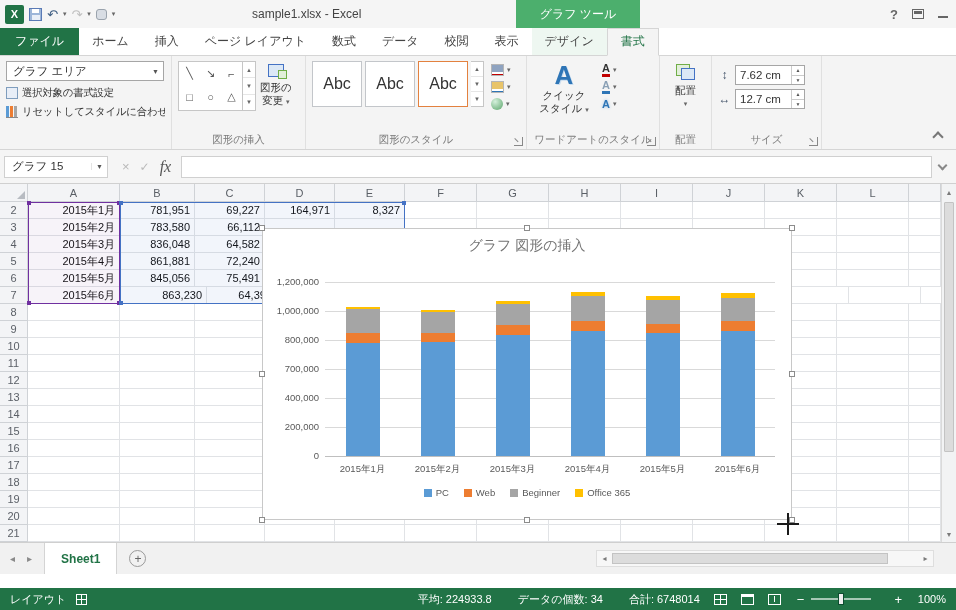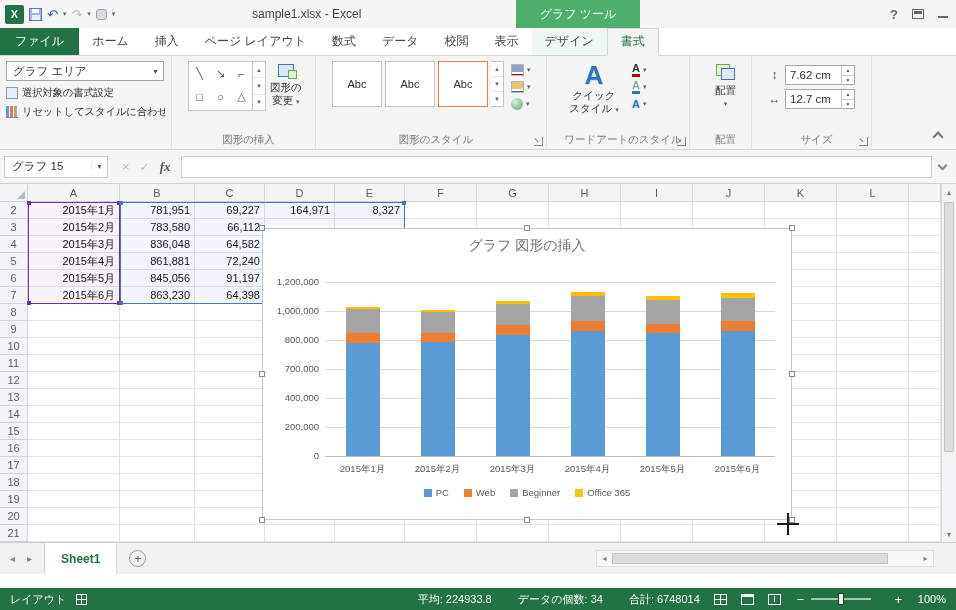--- a/index.html
+++ b/index.html
@@ -31,21 +31,21 @@
   .tabrow { position:absolute; left:0; top:28px; width:956px; height:28px; background:#fff; border-bottom:1px solid #d5d5d5; display:flex; align-items:stretch; z-index:3; }
   .tab { padding:0 13px; line-height:27px; font-size:12px; color:#444; white-space:nowrap; }
   .tab.file { background:#217346; color:#fff; padding:0 15px; }
   .tab.ctx { background:#eef7f1; }
   .tab.active { background:#f4f4f4; color:#217346; border:1px solid #d5d5d5; border-bottom:1px solid #f4f4f4; margin-bottom:-1px; line-height:25px; }
   .userbox { margin-left:auto; display:flex; align-items:center; gap:6px; padding-right:8px; }
   .username { font-size:12px; color:#444; }
   .avatar { width:24px; height:14px; border-radius:6px; background:#d6409f; }
 
   
-  .ribbon { position:absolute; left:0; top:56px; width:956px; height:94px; background:#f4f4f4; border-bottom:1px solid #d5d5d5; display:flex;gap:10px; }
+  .ribbon { position:absolute; left:0; top:56px; width:956px; height:94px; background:#f4f4f4; border-bottom:1px solid #d5d5d5; display:flex; }
   .group { position:relative; border-right:1px solid #e0e0e0; padding:5px 6px 16px; height:100%; }
   .group-label { position:absolute; left:0; right:0; bottom:2px; text-align:center; font-size:10.5px; color:#7b7b7b; white-space:nowrap; }
   .launcher { position:absolute; right:3px; bottom:3px; width:9px; height:9px; border-right:1px solid #888; border-bottom:1px solid #888; }
   .launcher::before { content:""; position:absolute; left:1px; top:1px; width:5px; height:1px; background:#888; transform:rotate(45deg); transform-origin:left top; }
 
   .g-selection { width:172px; }
   .combo { width:158px; height:20px; background:#fff; border:1px solid #a6a6a6; display:flex; align-items:center; justify-content:space-between; padding-left:6px; font-size:11.5px; }
   .combo-arrow { width:15px; text-align:center; color:#555; font-size:7px; }
   .small-btn { display:flex; align-items:center; gap:4px; margin-top:5px; font-size:10.4px; letter-spacing:-0.2px; color:#333; white-space:nowrap; overflow:hidden; }
   .ic12 { flex:0 0 12px; width:12px; height:12px; }
@@ -57,21 +57,21 @@
   .shape-gallery { display:grid; grid-template-columns:repeat(3,21px); grid-auto-rows:23px; background:#fff; border:1px solid #c6c6c6; }
   .shape-cell { display:flex; align-items:center; justify-content:center; font-size:11px; color:#555; }
   .gal-scroll { width:13px; border:1px solid #c6c6c6; border-left:none; background:#fff; display:flex; flex-direction:column; }
   .gbtn { flex:1; display:flex; align-items:center; justify-content:center; font-size:6px; color:#666; border-bottom:1px solid #e6e6e6; }
   .gbtn:last-child { border-bottom:none; }
   .big-btn { display:flex; flex-direction:column; align-items:center; justify-content:flex-start; font-size:10.5px; color:#333; line-height:13px; text-align:center; }
   .ic-change-shape { width:16px; height:13px; border:1px solid #4472c4; background:#dbe8f6; margin:3px 0 4px; position:relative; }
   .ic-change-shape::after { content:""; position:absolute; right:-4px; bottom:-3px; width:7px; height:7px; border:1px solid #70ad47; background:#e2efda; }
 
   .g-shapestyles { width:221px; display:flex; }
-  .tile { width:50px; height:46px; background:#fff; border:1px solid #c3c6ca; display:flex; align-items:center; justify-content:center; font-size:11px; color:#333; margin-right:3px; }
+  .tile { width:50px; height:46px; background:#fff; border:1px solid #c3c6ca; display:flex; align-items:center; justify-content:center; font-size:16px; color:#333; margin-right:3px; }
   .tile.accent { border-color:#e3813f; }
   .tiles-scroll { height:46px; }
   .mini-col { display:flex; flex-direction:column; justify-content:space-between; margin-left:7px; padding:2px 0; height:52px; }
   .mini-btn { display:flex; align-items:center; gap:3px; height:14px; }
   .fill-ic { width:13px; height:12px; background:linear-gradient(to bottom,#8fa3c0 0 7px,#fff 7px 9px,#c00000 9px 12px); border:1px solid #b5b5b5; }
   .outline-ic { width:13px; height:12px; background:linear-gradient(to bottom,#e8c46a 0 7px,#fff 7px 9px,#2e75b6 9px 12px); border:1px solid #b5b5b5; }
   .effects-ic { width:12px; height:12px; border-radius:50%; background:radial-gradient(circle at 35% 30%,#d5f0dc,#5aa46a); }
 
   .g-wordart { width:133px; display:flex; }
   .quick-style { width:62px; }
@@ -98,21 +98,21 @@
   .collapse-ribbon { position:absolute; right:14px; bottom:8px; width:8px; height:8px; border-left:2px solid #777; border-top:2px solid #777; transform:rotate(45deg); }
 
   
   .formula-row { position:absolute; left:0; top:150px; width:956px; height:34px; background:#f5f5f5; border-bottom:1px solid #d0d0d0; display:flex; align-items:center; padding:0 4px; }
   .name-box { width:104px; height:22px; background:#fff; border:1px solid #d0d0d0; display:flex; align-items:center; font-size:11.5px; }
   .name-box-val { flex:1; padding-left:7px; }
   .name-box-arrow { width:16px; text-align:center; font-size:7px; color:#555; border-left:1px solid #e4e4e4; }
   .fx-btns { display:flex; align-items:center; gap:10px; padding:0 10px 0 14px; }
   .i-x { color:#b9b9b9; font-size:13px; }
   .i-chk { color:#b9b9b9; font-size:12px; }
-  .i-fx { font-family:"Liberation Serif",serif; font-style:italic; font-weight:bold; font-size:13px; color:#555; }
+  .i-fx { font-family:"Liberation Serif",serif; font-style:italic; font-weight:normal; font-size:16px; color:#555; }
   .formula-input { flex:1; height:22px; background:#fff; border:1px solid #d0d0d0; font-size:11.5px; padding:2px 6px; }
   .fexp { width:20px; display:flex; justify-content:center; }
   .fexp span { width:7px; height:7px; border-left:2px solid #888; border-top:2px solid #888; transform:rotate(-135deg); margin-top:-3px; }
 
   
   .gridarea { position:absolute; left:0; top:184px; width:956px; height:358px; background:#fff; overflow:hidden; }
   #grid { position:absolute; left:0; top:0; }
   .grow { display:flex; }
   .gc { position:relative; border-right:1px solid #e1e3e6; border-bottom:1px solid #e1e3e6; height:17px; font-size:11px; overflow:hidden; white-space:nowrap; }
   .hc { background:#f3f4f6; border-right:1px solid #cfd2d6; border-bottom:1px solid #cfd2d6; color:#5a5f66; text-align:center; line-height:17px; }
@@ -450,36 +450,36 @@
           <div class="gc dc" style="width: 72px;"></div>
           <div class="gc dc" style="width: 72px;"></div>
           <div class="gc dc" style="width: 72px;"></div>
           <div class="gc dc" style="width: 72px;"></div>
           <div class="gc dc" style="width: 32px;"></div>
         </div>
         <div class="grow">
           <div class="gc hc" style="width: 28px;">6</div>
           <div class="gc dc num" style="width: 92px;">2015年5月</div>
           <div class="gc dc num" style="width: 75px;">845,056</div>
-          <div class="gc dc num" style="width: 70px;">91,197</div>
+          <div class="gc dc num" style="width: 70px;">75,491</div>
           <div class="gc dc" style="width: 70px;"></div>
           <div class="gc dc" style="width: 70px;"></div>
           <div class="gc dc" style="width: 72px;"></div>
           <div class="gc dc" style="width: 72px;"></div>
           <div class="gc dc" style="width: 72px;"></div>
           <div class="gc dc" style="width: 72px;"></div>
           <div class="gc dc" style="width: 72px;"></div>
           <div class="gc dc" style="width: 72px;"></div>
           <div class="gc dc" style="width: 72px;"></div>
           <div class="gc dc" style="width: 32px;"></div>
         </div>
         <div class="grow">
           <div class="gc hc" style="width: 28px;">7</div>
           <div class="gc dc num" style="width: 92px;">2015年6月</div>
-          <div class="gc dc num" style="width: 75px;">863,230</div>
+          <div class="gc dc num" style="width: 87px;">863,230</div>
           <div class="gc dc num" style="width: 70px;">64,398</div>
           <div class="gc dc" style="width: 70px;"></div>
           <div class="gc dc" style="width: 70px;"></div>
           <div class="gc dc" style="width: 72px;"></div>
           <div class="gc dc" style="width: 72px;"></div>
           <div class="gc dc" style="width: 72px;"></div>
           <div class="gc dc" style="width: 72px;"></div>
           <div class="gc dc" style="width: 72px;"></div>
           <div class="gc dc" style="width: 72px;"></div>
           <div class="gc dc" style="width: 72px;"></div>

